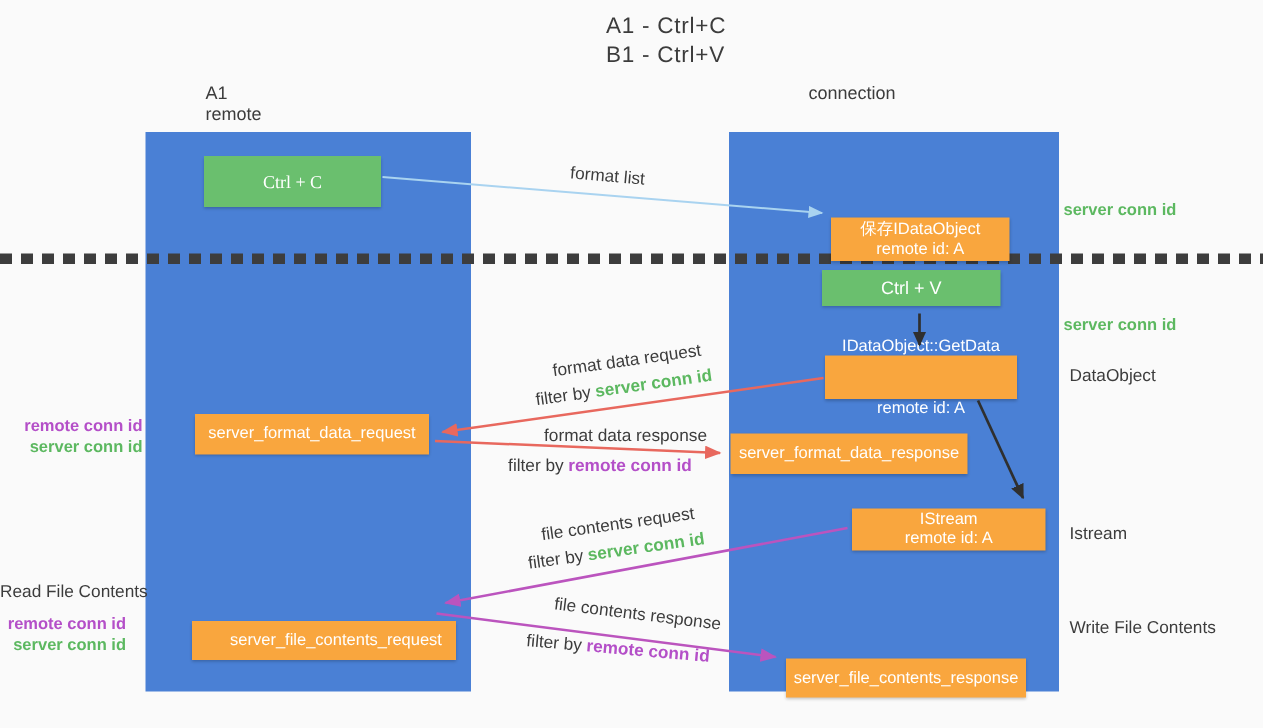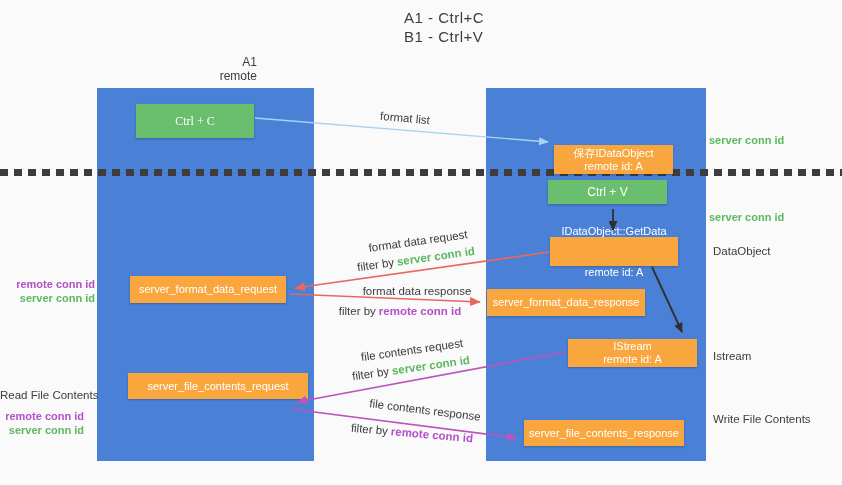--- a/index.html
+++ b/index.html
@@ -8,21 +8,21 @@
     font-family:"Liberation Sans",sans-serif;color:#3c3c3c;overflow:hidden;
   }
   .title{
     position:absolute;left:370px;top:8px;font-size:15px;line-height:19px;
     color:#3c3c3c;letter-spacing:.5px;margin-left:34px;
   }
   .lane{position:absolute;top:88px;height:373px;background:#4a80d5;}
   .lane-a{left:97px;width:217px;}
   .lane-b{left:486px;width:220px;}
   .lane-header{
-    position:absolute;top:55px;width:120px;text-align:right;
+    position:absolute;top:55px;width:120px;text-align:left;
     font-size:12px;line-height:14px;color:#3c3c3c;
   }
   .dotted{
     position:absolute;left:0;top:169px;width:842px;height:7px;
     background:repeating-linear-gradient(90deg,#3d3d3d 0 8px,transparent 8px 14px);
   }
   .box{
     position:absolute;display:flex;flex-direction:column;align-items:center;
     justify-content:center;color:#fff;text-align:center;font-size:11px;
     line-height:13px;box-shadow:0 1px 2px rgba(0,0,0,.22);white-space:nowrap;
@@ -47,20 +47,21 @@
 <div class="title">
   <div>A1 - Ctrl+C</div>
   <div>B1 - Ctrl+V</div>
 </div>
 
 <div class="lane-header" style="left:137px;">
   <div>A1</div>
   <div>remote</div>
 </div>
 <div class="lane-header" style="left:539px;">
+  <div>connection</div>
 </div>
 
 <div class="lane lane-a"></div>
 <div class="lane lane-b"></div>
 
 <div class="dotted"></div>
 
 <div class="box green" style="left:136px;top:104px;width:118px;height:34px;font-family:Liberation Serif, serif;">
   <div>Ctrl + C</div>
 </div>
@@ -85,25 +86,25 @@
 
 <div class="box orange" style="left:487px;top:289px;width:158px;height:27px;">
   <div>server_format_data_response</div>
 </div>
 
 <div class="box orange" style="left:568px;top:339px;width:129px;height:28px;">
   <div>IStream</div>
   <div>remote id: A</div>
 </div>
 
-<div class="box orange" style="left:128px;top:373px;width:180px;height:26px;">
+<div class="box orange" style="left:128px;top:414px;width:160px;height:26px;padding-left:16px;">
   <div>server_file_contents_request</div>
 </div>
 
-<div class="box orange" style="left:524px;top:420px;width:160px;height:26px;">
+<div class="box orange" style="left:524px;top:439px;width:160px;height:26px;">
   <div>server_file_contents_response</div>
 </div>
 
 <svg class="overlay" width="842" height="485">
   <defs>
     <marker id="m-blue" markerUnits="userSpaceOnUse" markerWidth="10" markerHeight="8" refX="9" refY="4" orient="auto">
       <path d="M0,0 L10,4 L0,8 z" fill="#a9d3f0"></path>
     </marker>
     <marker id="m-salmon" markerUnits="userSpaceOnUse" markerWidth="11" markerHeight="9" refX="10" refY="4.5" orient="auto">
       <path d="M0,0 L11,4.5 L0,9 z" fill="#e8685e"></path>

